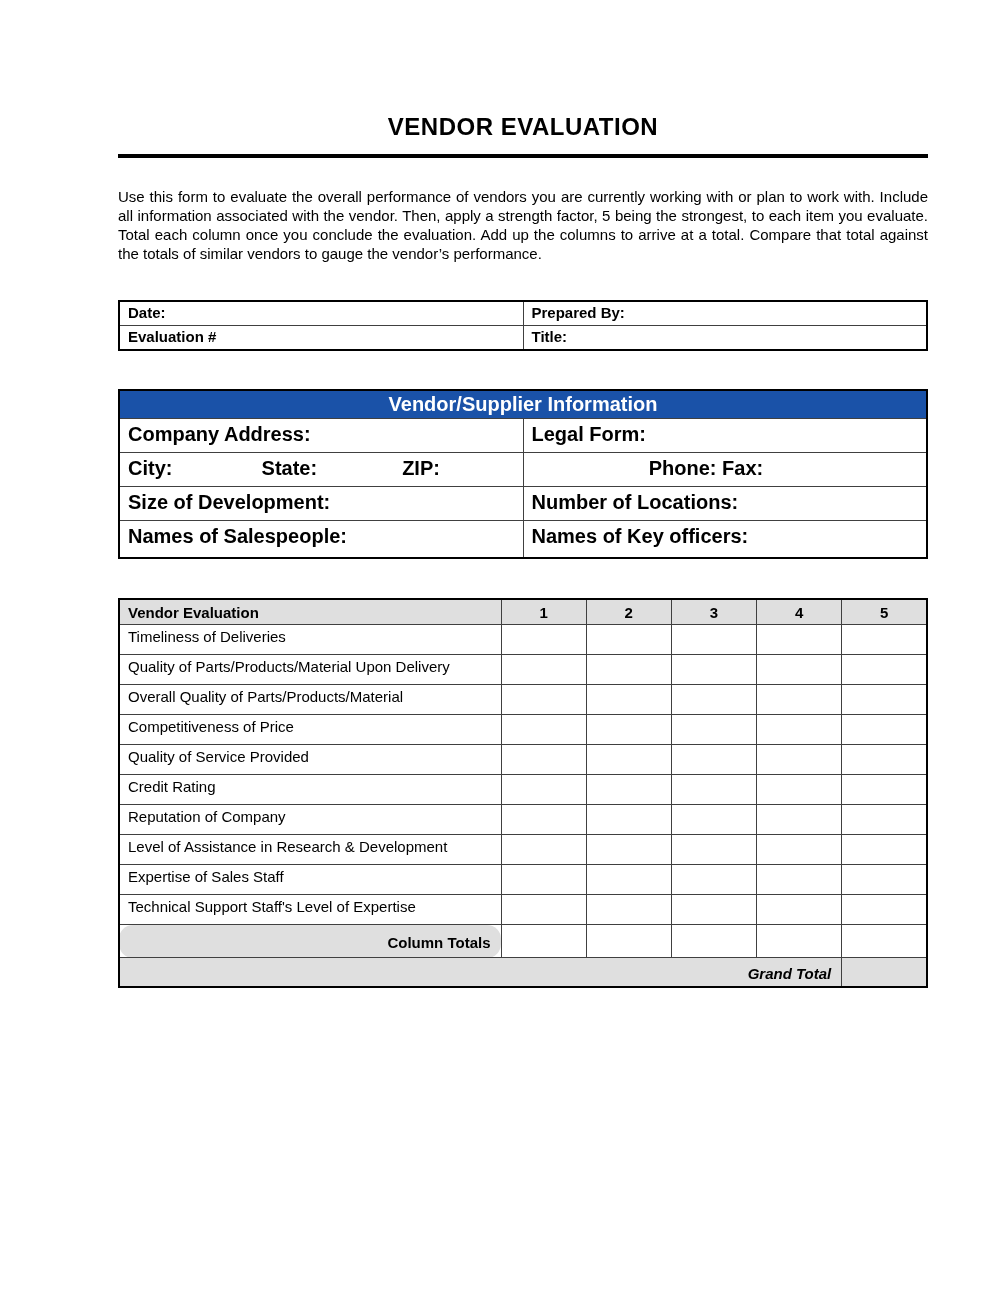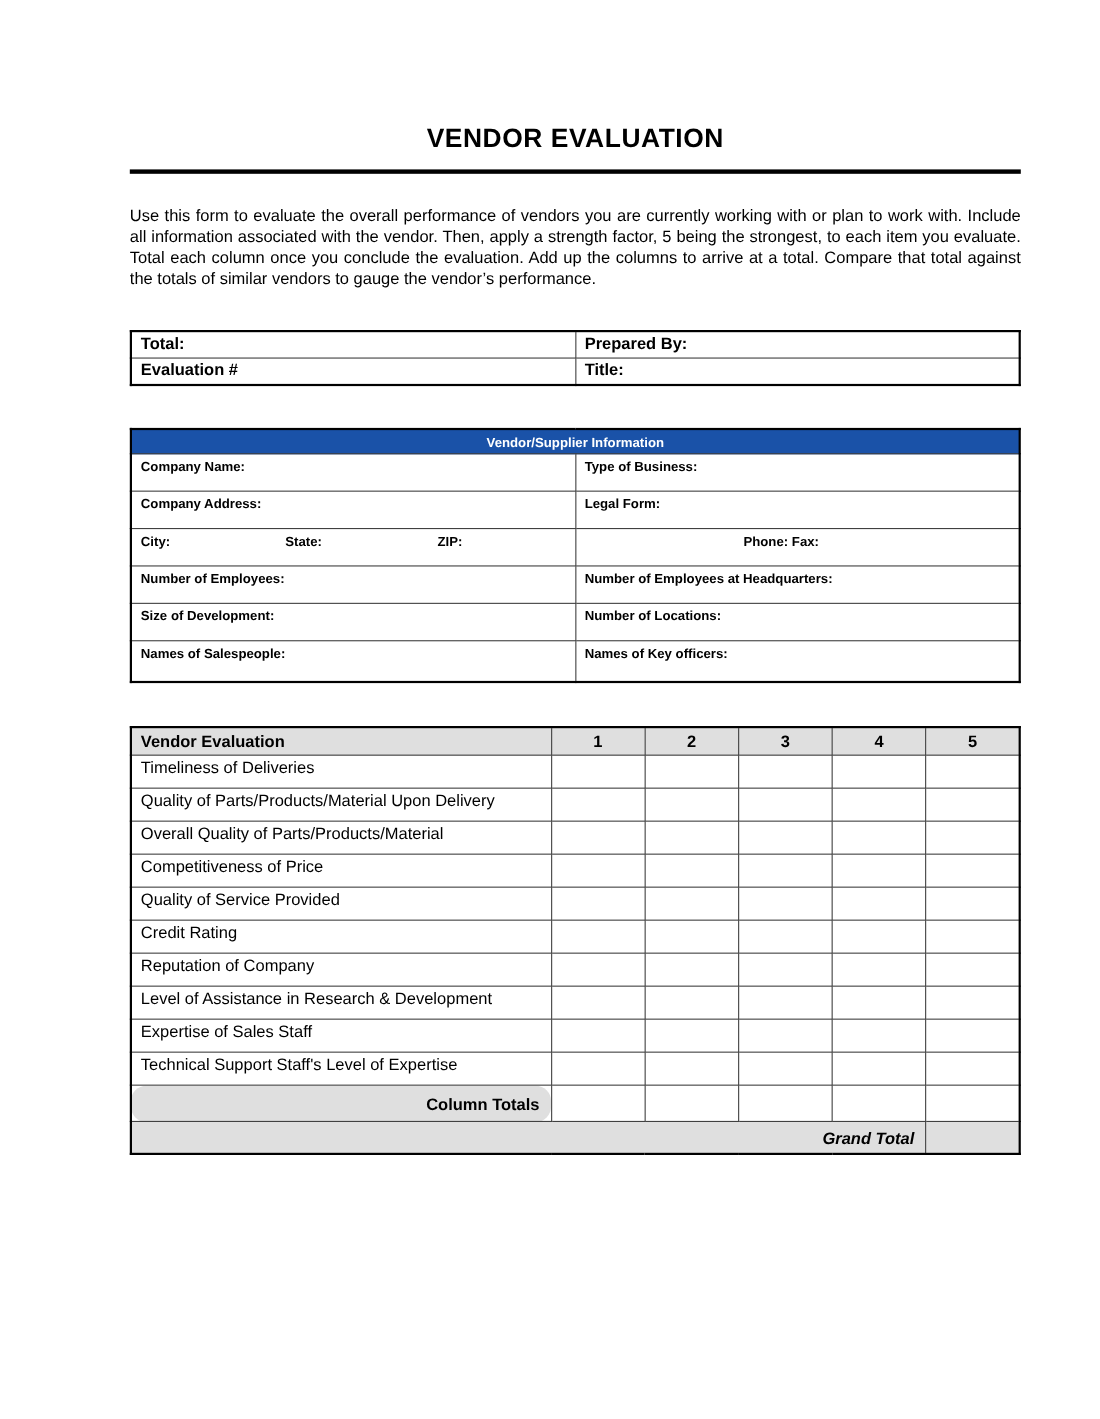--- a/index.html
+++ b/index.html
@@ -48,21 +48,21 @@
     font-weight: bold;
     padding: 2px 8px 0 8px;
     height: 21px;
     vertical-align: top;
     width: 50%;
   }
   
   .info-table { margin-top: 38px; border: 2px solid #000; }
   .info-table td {
     border: 1px solid #404040;
-    font-size: 12px;
+    font-size: 20px;
     font-weight: bold;
     padding: 4px 8px 0 8px;
     height: 29px;
     vertical-align: top;
     margin-left: 48px;
   }
   .info-table td.blue-header {
     background: #1A52A8;
     color: #fff;
     text-align: center;
@@ -123,21 +123,21 @@
 
   <h1 class="doc-title">VENDOR EVALUATION</h1>
   <div class="title-rule"></div>
 
   <p class="intro">Use this form to evaluate the overall performance of vendors you are currently working with or plan to work with. Include all information associated with the vendor. Then, apply a strength factor, 5 being the strongest, to each item you evaluate. Total each column once you conclude the evaluation. Add up the columns to arrive at a total. Compare that total against the totals of similar vendors to gauge the vendor’s performance.</p>
 
   <table class="meta-table">
     <tbody>
         <tr>
       <td>
-        <span>Total:</span>
+        <span>Date:</span>
       </td>
       <td>
         <span>Prepared By:</span>
       </td>
     </tr>
     <tr>
       <td>
         <span>Evaluation #</span>
       </td>
       <td>
@@ -147,51 +147,35 @@
   </tbody>
     </table>
 
   <table class="info-table">
     <tbody>
         <tr>
       <td class="blue-header" colspan="2">Vendor/Supplier Information</td>
     </tr>
     <tr>
       <td>
-        <span>Company Name:</span>
-      </td>
-      <td>
-        <span>Type of Business:</span>
-      </td>
-    </tr>
-    <tr>
-      <td>
         <span>Company Address:</span>
       </td>
       <td>
         <span>Legal Form:</span>
       </td>
     </tr>
     <tr>
       <td>
         <span class="lbl-city">City:</span>
         <span class="lbl-state">State:</span>
         <span>ZIP:</span>
       </td>
       <td>
         <span class="lbl-phone">Phone:</span>
         <span>Fax:</span>
-      </td>
-    </tr>
-    <tr>
-      <td>
-        <span>Number of Employees:</span>
-      </td>
-      <td>
-        <span>Number of Employees at Headquarters:</span>
       </td>
     </tr>
     <tr>
       <td>
         <span>Size of Development:</span>
       </td>
       <td>
         <span>Number of Locations:</span>
       </td>
     </tr>

